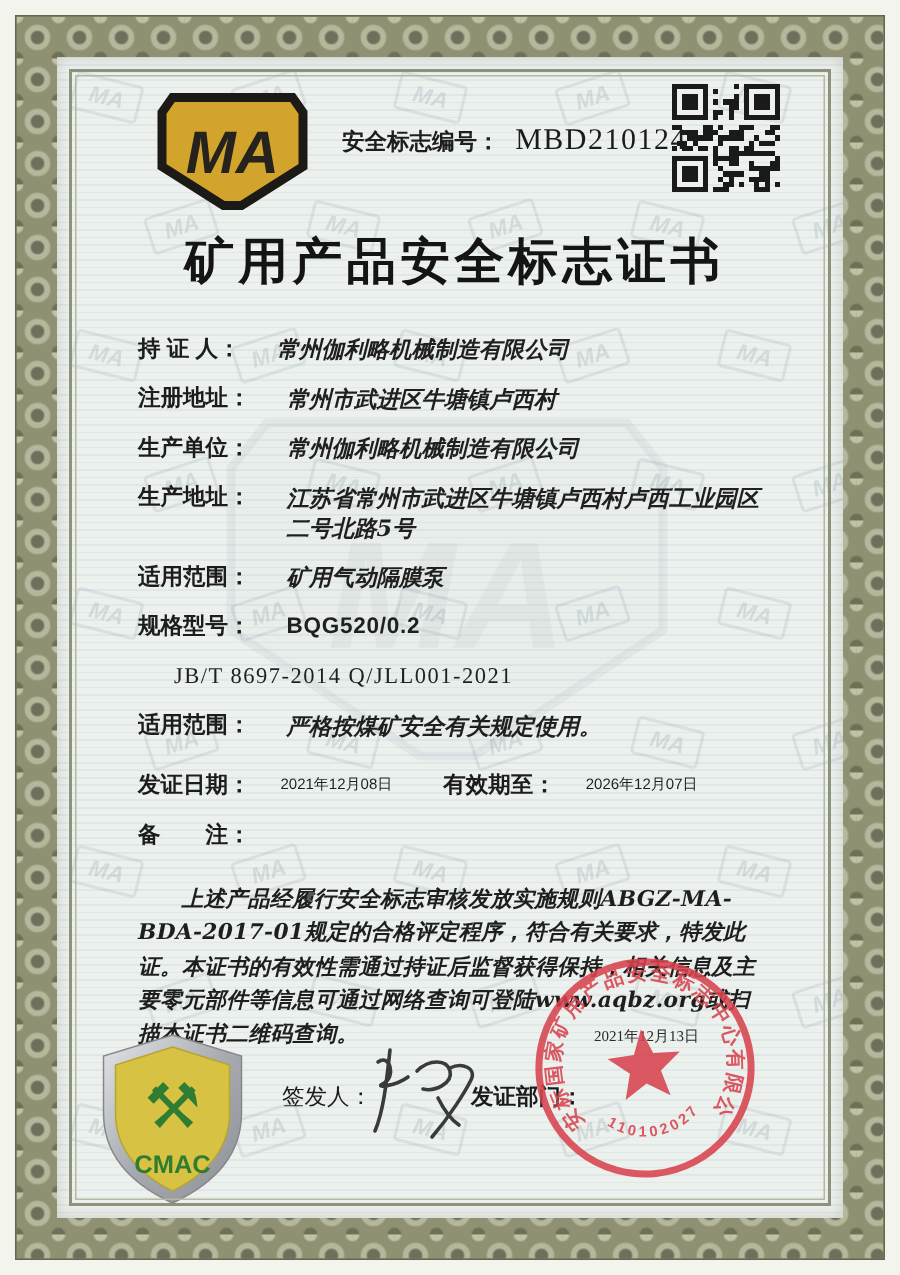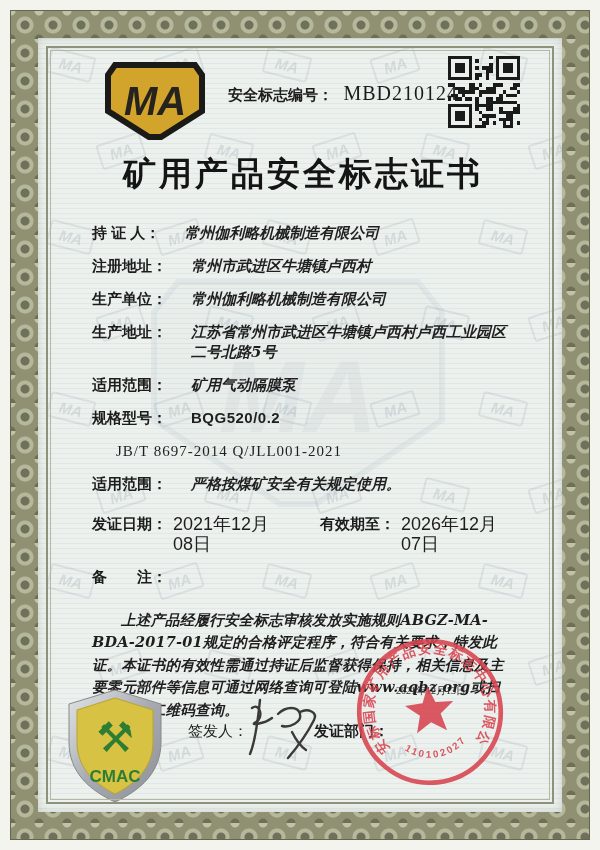--- a/index.html
+++ b/index.html
@@ -58,21 +58,21 @@
   .title { text-align:center; font-size:33px; font-weight:900; color:#141414; letter-spacing:3px; margin:8px 0 0 0; }
 
   
   .fields { margin-top:26px; }
   .row { display:flex; align-items:flex-start; margin-bottom:13px; line-height:20px; }
   .row .label { font-size:15px; font-weight:700; color:#1c1c1c; white-space:nowrap; }
   .row .value { margin-left:24px; font-family:"DejaVu Serif", serif; font-style:italic; font-weight:600; font-size:15px; color:#1f1f1f; max-width:330px; }
   .row .value.mono-val { font-family:"Liberation Sans", sans-serif; font-style:normal; font-weight:700; letter-spacing:.5px; }
   .row .value.std-val { font-family:Liberation Serif, serif; font-style:normal; font-weight:400; letter-spacing:1px; }
   .validity { margin-top:20px; }
-  .validity .date { margin-left:6px; font-size:18px; color:#1e1e1e; font-family:"Liberation Sans", sans-serif; }
+  .validity .date { margin-left:20px; font-size:10px; color:#1e1e1e; font-family:"Liberation Sans", sans-serif; }
   .validity .label2 { margin-left:34px; }
   .remark-row { margin-top:4px; }
 
   .body-par {
     margin-top:22px; font-family:"DejaVu Serif", serif; font-style:italic; font-weight:600;
     font-size:14.5px; line-height:1.55; color:#1e1e1e; text-indent:2em; letter-spacing:.2px;
   }
 
   
   .cmac { position:absolute; left:24px; top:650px; width:106px; height:118px; z-index:2; }

